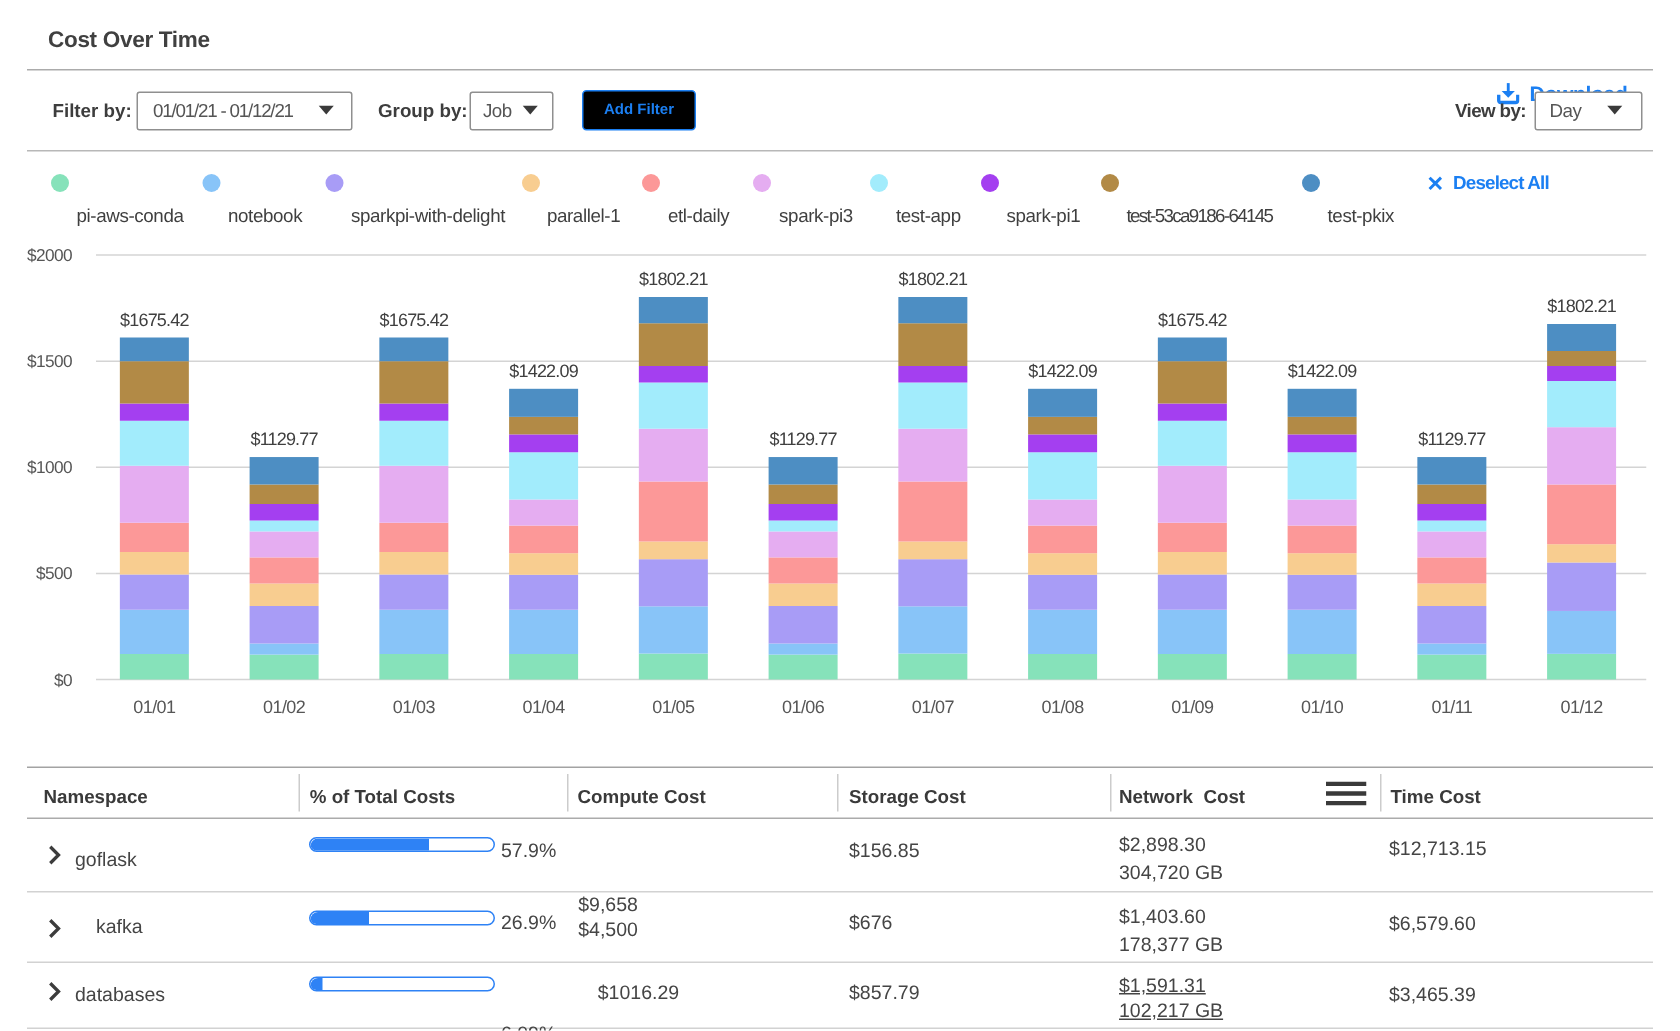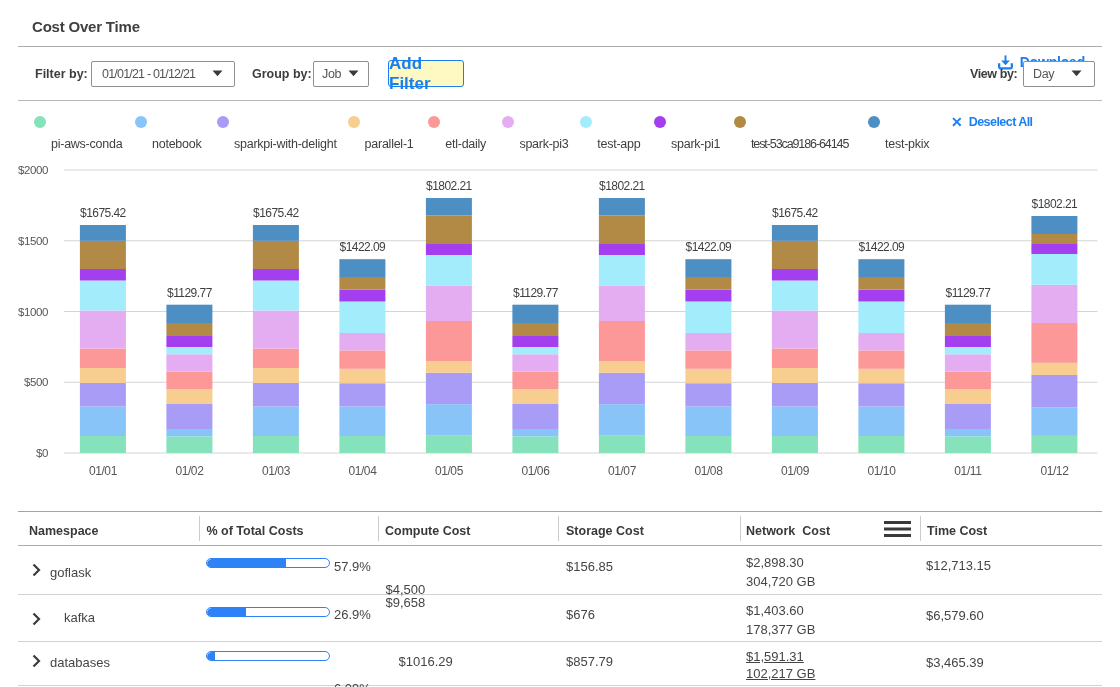--- a/index.html
+++ b/index.html
@@ -7,21 +7,21 @@
 body { font-family:"Liberation Sans", sans-serif; position:relative; }
 .abs { position:absolute; }
 .title { left:32px; top:18px; font-size:15px; font-weight:bold; color:#404040; letter-spacing:-0.2px; }
 .download { right:35px; top:17px; display:flex; align-items:center; font-size:14px; font-weight:bold; letter-spacing:-0.2px; color:#1b7ff2;margin-top:37px; }
 .hr1 { left:18px; top:46px; width:1084px; height:0; border-top:1.6px solid #ababab; }
 .hr2 { left:18px; top:100px; width:1084px; height:0; border-top:1.2px solid #b8b8b8; }
 .flabel { font-size:12.5px; font-weight:bold; color:#3d3d3d; top:67px; }
 .selbox { top:61px; height:25.5px; border:1px solid #8f8f8f; border-radius:2px; background:#fff;
   display:flex; align-items:center; justify-content:space-between; font-size:12.5px; letter-spacing:-0.35px; color:#555; white-space:nowrap; }
 .addfilter { left:388px; top:60px; width:76px; height:27px; border:1.6px solid #1b7ff2; border-radius:3px;
-  display:flex; align-items:center; justify-content:center; font-size:17px; font-weight:bold; color:#1b7ff2; background:#fef9c3; }
+  display:flex; align-items:center; justify-content:center; font-size:10px; font-weight:bold; color:#1b7ff2; background:#000000; }
 .litem { position:absolute; top:115px; display:flex; align-items:center; height:13px; }
 .ldot { width:12px; height:12px; border-radius:50%; display:inline-block; }
 .llab { margin-left:5px; font-size:12.5px; letter-spacing:-0.25px; color:#3f3f3f;margin-top:44px; }
 .deselect { position:absolute; left:951px; top:114px; display:flex; align-items:center; font-size:12.5px; letter-spacing:-0.55px; font-weight:bold; color:#1b7ff2; }
 .dx { font-size:14px; margin-right:6px; font-weight:bold; letter-spacing:0; }
 .tline { position:absolute; left:18px; width:1084px; height:0; }
 .th { position:absolute; font-size:12.5px; font-weight:bold; color:#3a3a3a; top:524px; }
 .vsep { position:absolute; top:516px; height:25px; width:1px; background:#cccccc; }
 .cell { position:absolute; font-size:13px; color:#454545; }
 .pill { position:absolute; left:206px; width:124px; height:10px; border:1.2px solid #2e82f5; border-radius:5px; background:#fff; display:block; overflow:hidden; }
@@ -301,21 +301,21 @@
 <div class="cell" style="left:926px; top:558px;">$12,713.15</div>
 
 <div class="chev" style="top:611.5px"><svg width="10" height="14" viewBox="0 0 10 14">
       <path d="M2.5 1.5 L8 7 L2.5 12.5" fill="none" stroke="#3c3c3c" stroke-width="2.2" stroke-linecap="butt" stroke-linejoin="miter"></path>
     </svg></div>
 <div class="cell" style="left:50px; top:610px;padding-left:14px;">kafka</div>
 <span class="pill" style="top:606.5px">
     <span class="pillfill" style="width:39px"></span>
   </span>
 <div class="cell" style="left:334px; top:606.6px; width:35px; text-align:right;">26.9%</div>
-<div class="cell" style="left:385.5px; top:582px;">$4,500</div>
+<div class="cell" style="left:385.5px; top:612px;">$4,500</div>
 <div class="cell" style="left:566px; top:606.6px;">$676</div>
 <div class="cell" style="left:746px; top:600.5px; line-height:19px;">$1,403.60<br>178,377 GB</div>
 <div class="cell" style="left:926px; top:607.5px;">$6,579.60</div>
 
 <div class="chev" style="top:654px"><svg width="10" height="14" viewBox="0 0 10 14">
       <path d="M2.5 1.5 L8 7 L2.5 12.5" fill="none" stroke="#3c3c3c" stroke-width="2.2" stroke-linecap="butt" stroke-linejoin="miter"></path>
     </svg></div>
 <div class="cell" style="left:50px; top:655px;">databases</div>
 <span class="pill" style="top:650.5px">
     <span class="pillfill" style="width:8px"></span>

